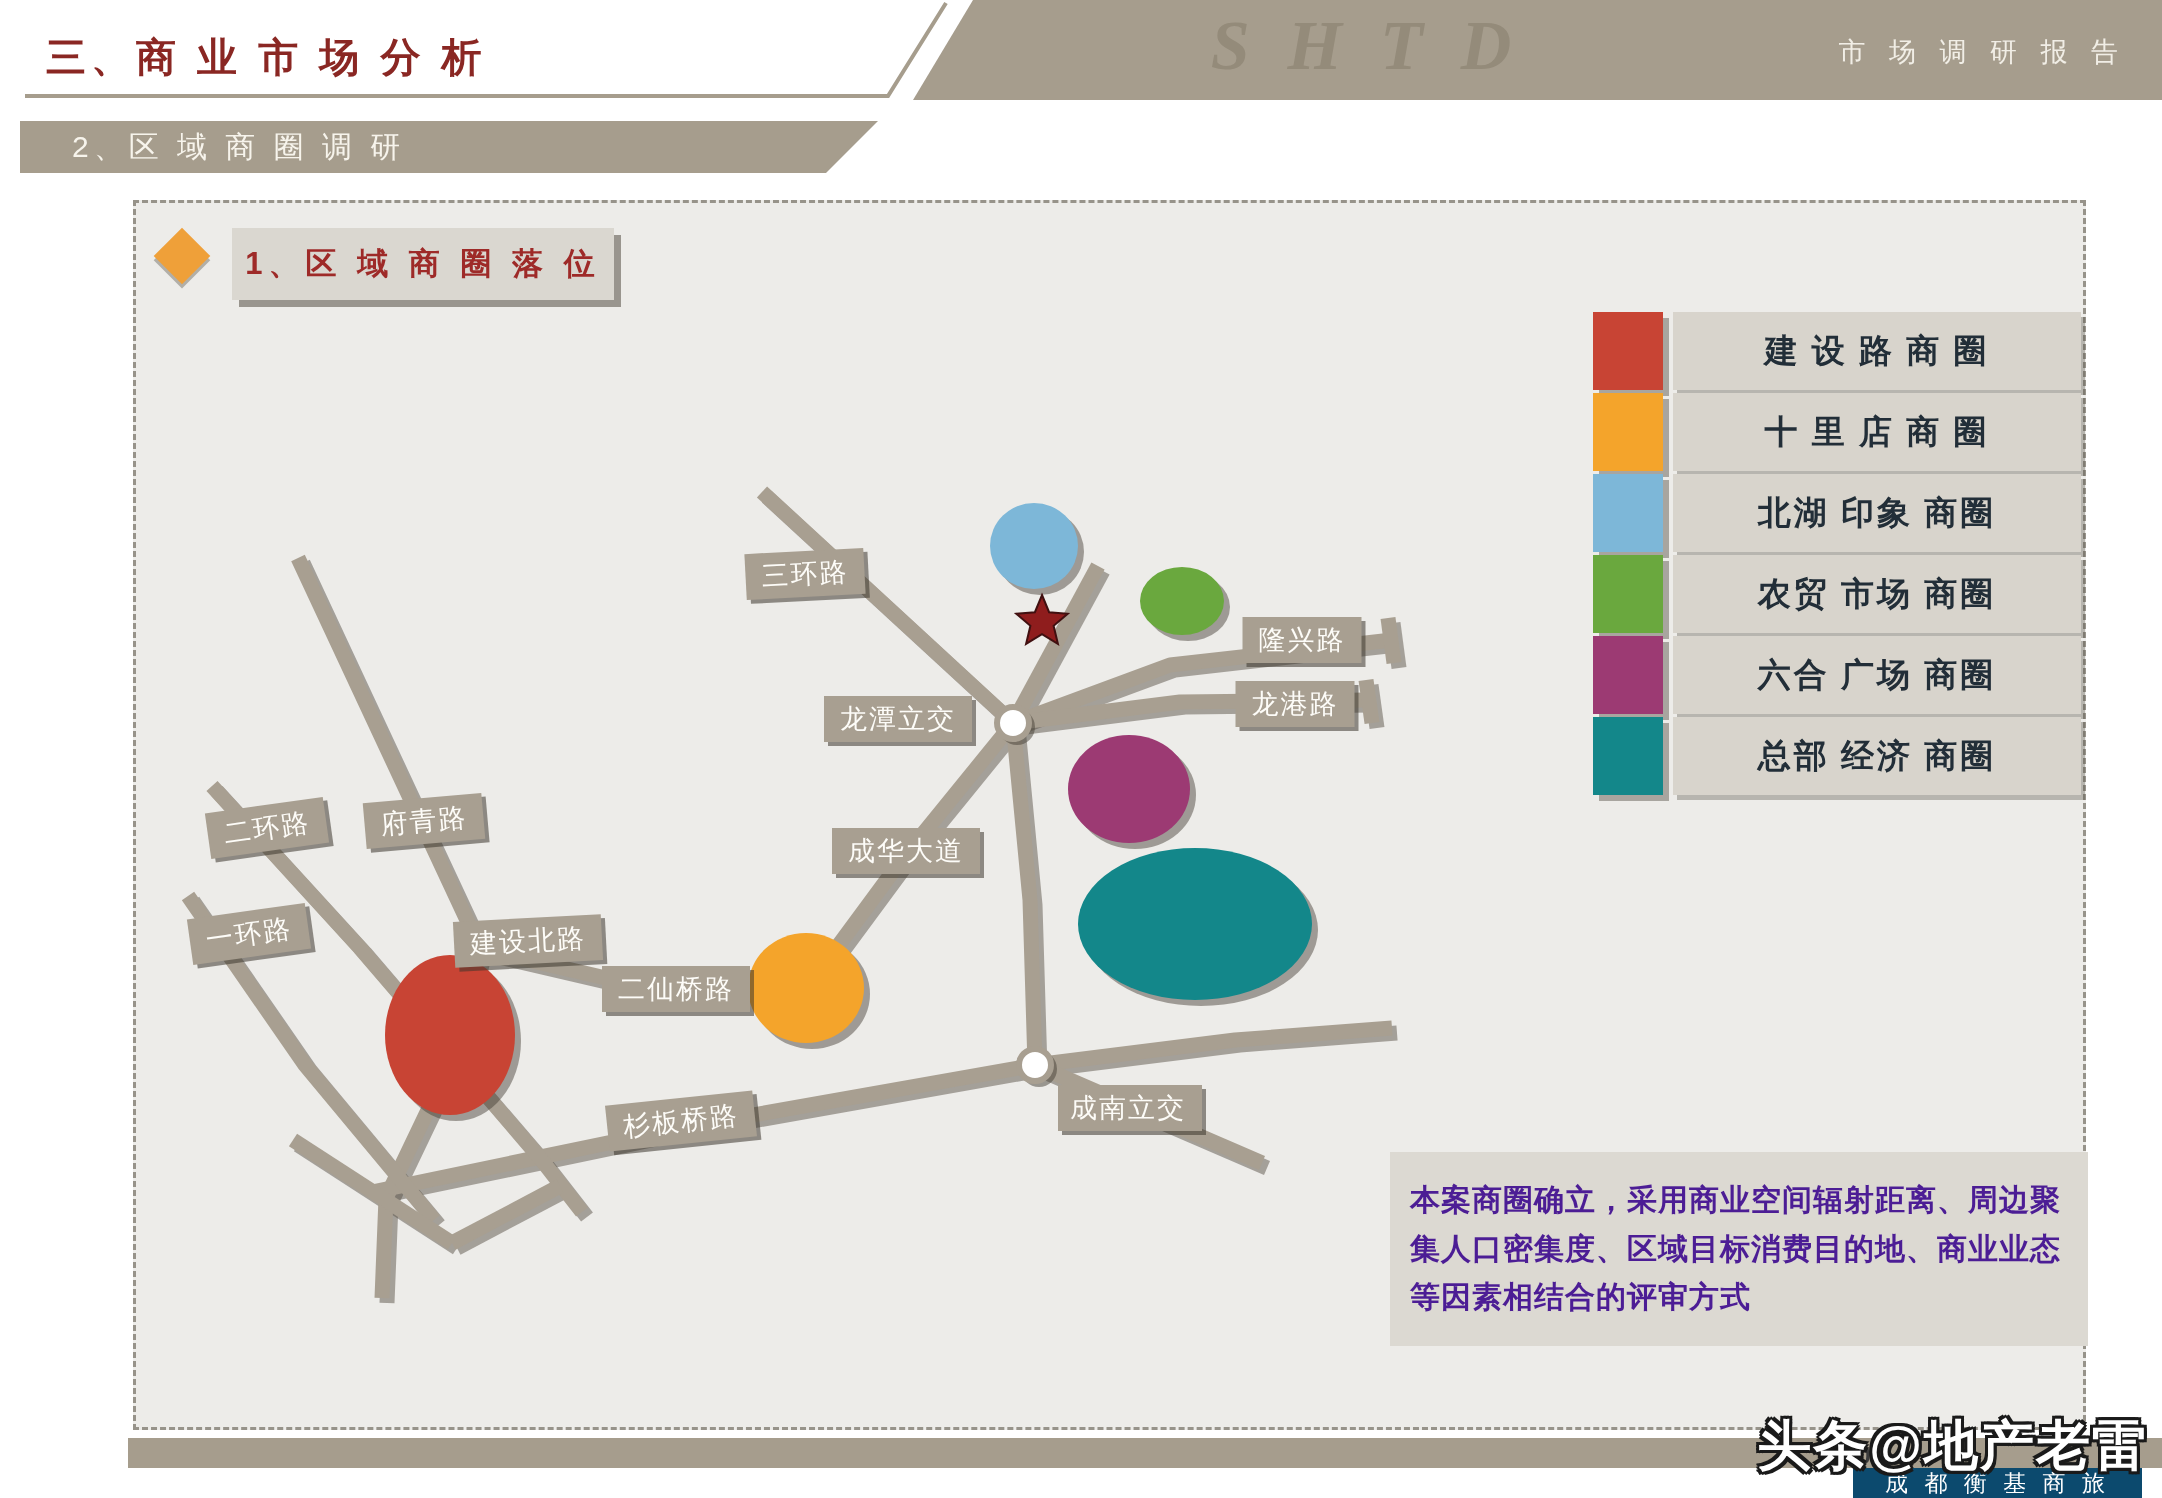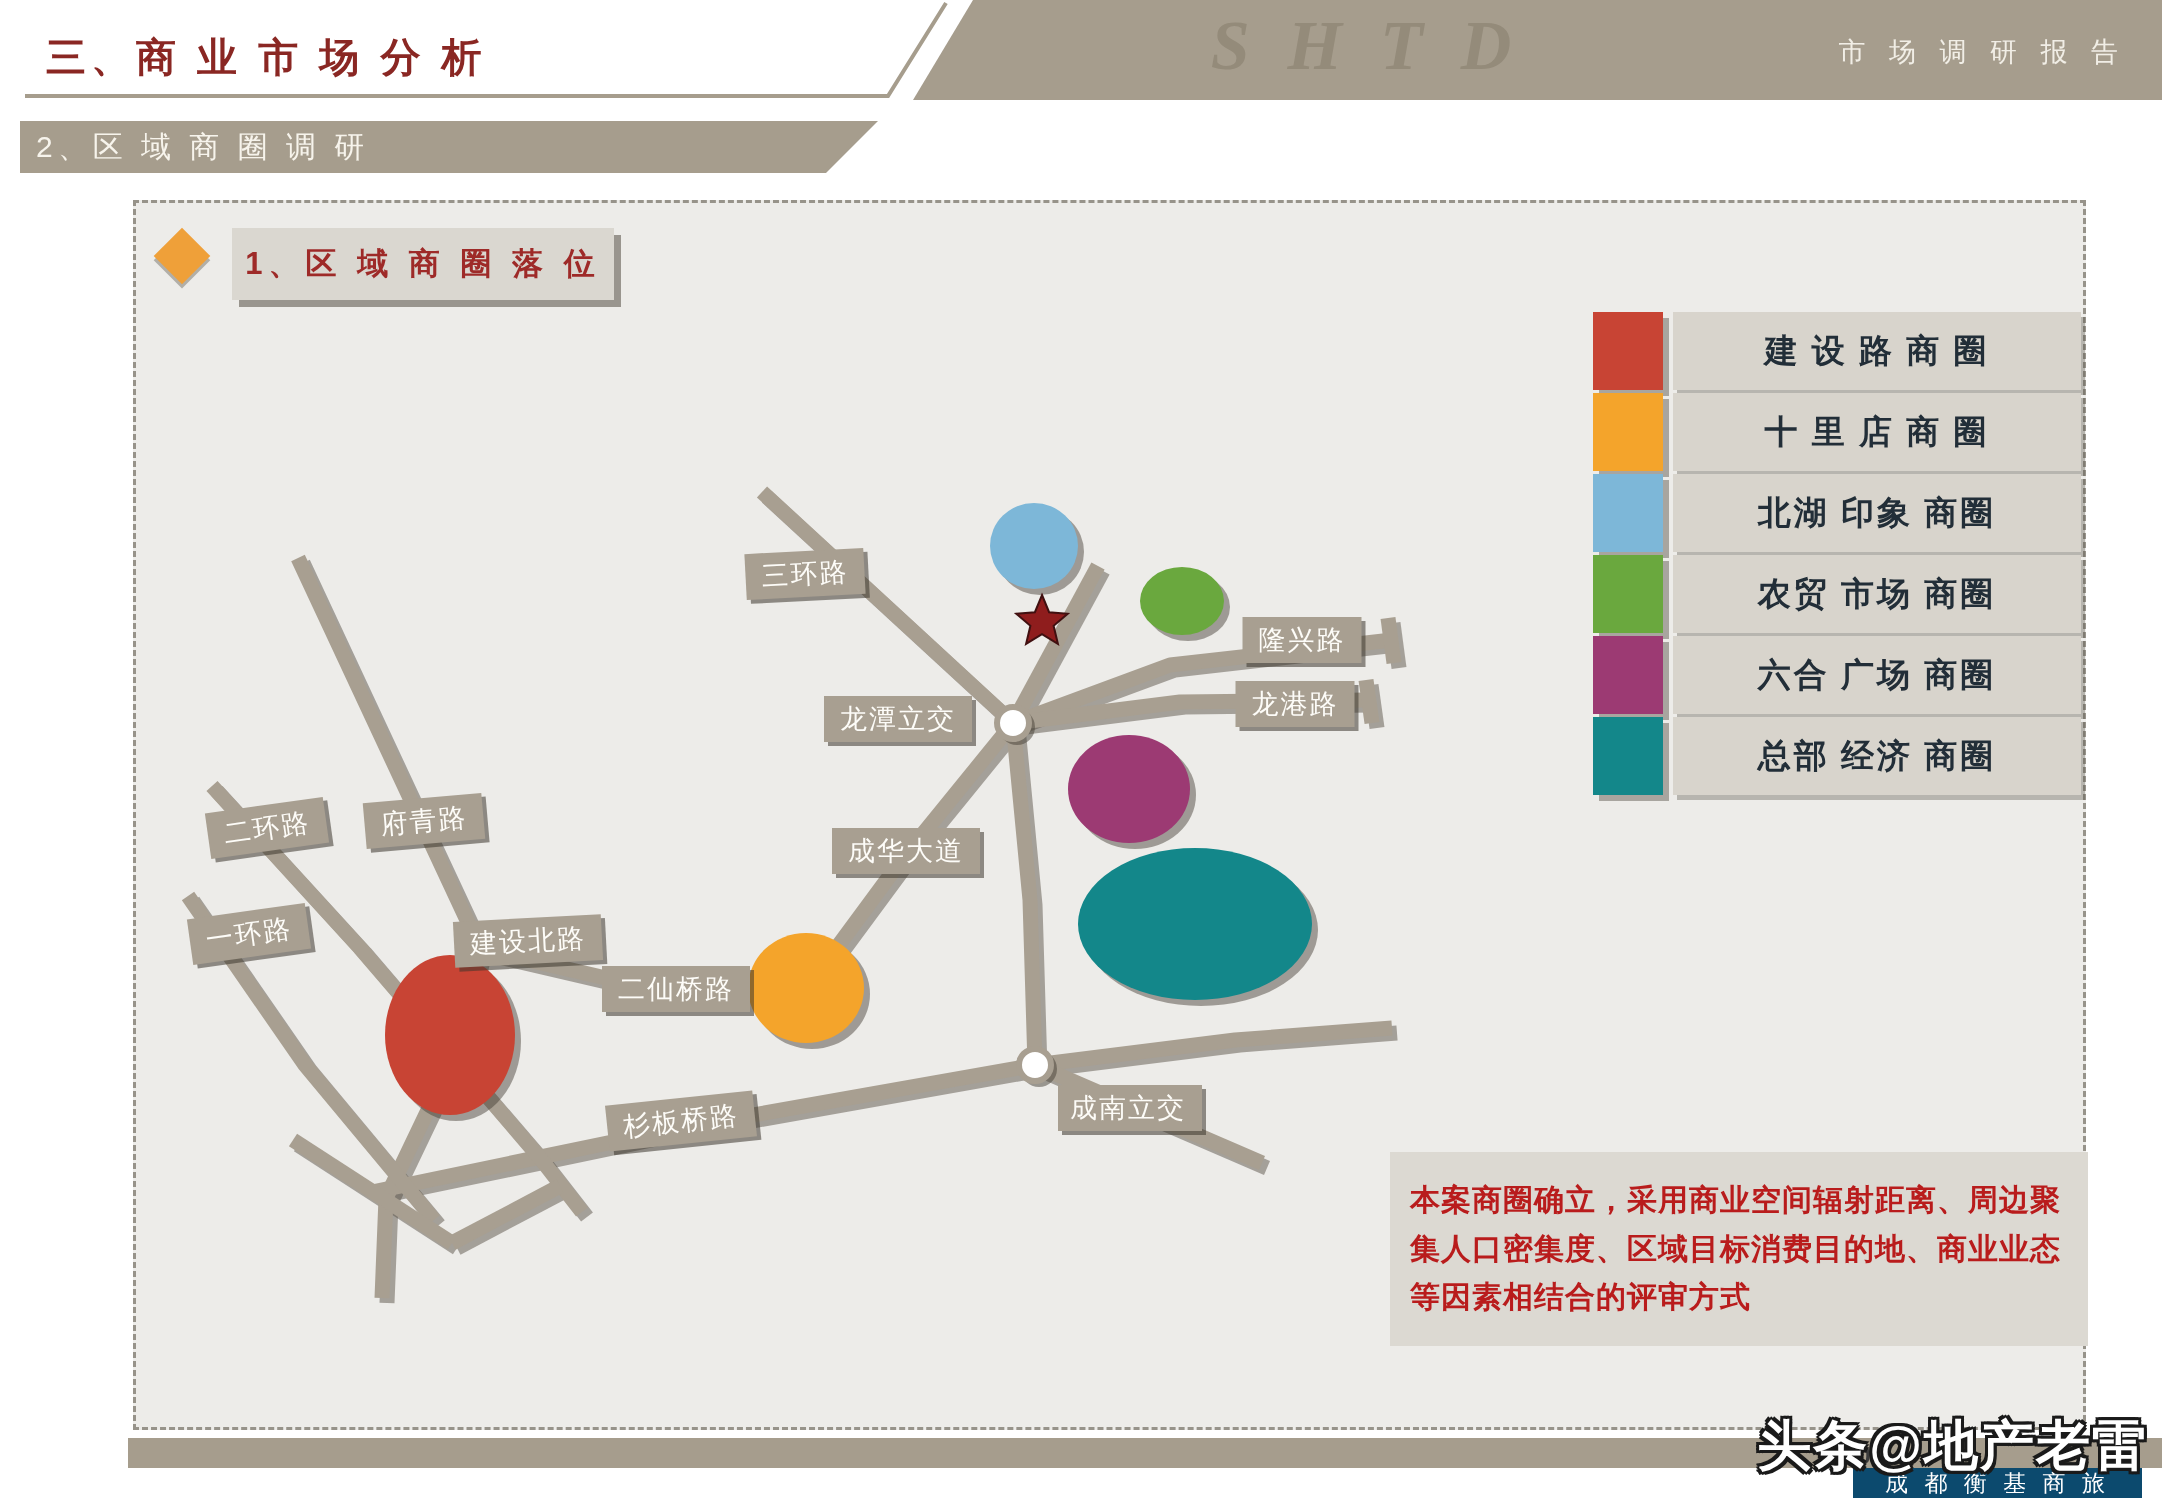--- a/index.html
+++ b/index.html
@@ -10,21 +10,21 @@
   .header-deco{position:absolute;left:0;top:0;}
   .header-title{position:absolute;left:46px;top:30px;font-size:40px;font-weight:bold;
                 color:#8a2723;letter-spacing:5px;white-space:nowrap;}
   .shtd{position:absolute;left:1160px;top:6px;width:440px;text-align:center;
         font-family:"Liberation Serif",serif;font-style:italic;font-weight:bold;
         font-size:70px;letter-spacing:38px;color:#948b7a;white-space:nowrap;}
   .report-label{position:absolute;right:36px;top:34px;font-size:27px;letter-spacing:8px;
                 color:#f1eee6;white-space:nowrap;}
   .subbar{position:absolute;left:20px;top:121px;width:880px;height:52px;background:#a69d8d;
           clip-path:polygon(0 0,858px 0,806px 100%,0 100%);}
-  .subbar-text{line-height:52px;padding-left:16px;color:#f7f4ec;font-size:30px;
+  .subbar-text{line-height:52px;padding-left:52px;color:#f7f4ec;font-size:30px;
                letter-spacing:5px;white-space:nowrap;}
 
   
   .panel{position:absolute;left:133px;top:200px;width:1953px;height:1230px;
          background:#edece9;border:3px dashed #97938a;box-sizing:border-box;}
   .diamond{position:absolute;left:162px;top:236px;width:40px;height:40px;background:#efa039;
            transform:rotate(45deg);box-shadow:3px 3px 0 rgba(90,85,70,.4);}
   .block-title{position:absolute;left:232px;top:228px;width:382px;height:72px;background:#dad7d0;
                box-shadow:7px 7px 0 rgba(84,79,68,.55);display:flex;align-items:center;
                justify-content:center;font-size:31px;font-weight:bold;letter-spacing:6px;
@@ -41,21 +41,21 @@
 
   
   #map-svg{position:absolute;left:0;top:0;}
   #map-labels{position:absolute;left:0;top:0;width:2162px;height:1498px;pointer-events:none;}
   .map-label{position:absolute;background:#a89f91;color:#fdfcf8;font-size:27px;letter-spacing:2px;
              padding:5px 16px;box-shadow:4px 4px 0 rgba(60,55,45,.55);white-space:nowrap;}
 
   
   .note{position:absolute;left:1390px;top:1152px;width:698px;background:#dcd9d2;
         box-sizing:border-box;padding:24px 20px;}
-  .note-line{font-family:"Liberation Serif",serif;font-size:30px;font-weight:bold;color:#b91c1c;
+  .note-line{font-family:"Liberation Serif",serif;font-size:30px;font-weight:bold;color:#4c1d95;
              line-height:1.62;letter-spacing:1px;white-space:nowrap;}
 
   
   .footer-bar{position:absolute;left:128px;top:1438px;width:2034px;height:30px;background:#a69d8d;}
   .page-number{position:absolute;left:1842px;top:1440px;font-size:26px;color:#3c3c3c;font-weight:bold;}
   .company-box{position:absolute;left:1853px;top:1468px;width:289px;height:30px;background:#0c4a6e;
                color:#ffffff;display:flex;align-items:center;justify-content:center;font-size:23px;
                letter-spacing:5px;white-space:nowrap;}
   .toutiao-watermark{position:absolute;right:14px;top:1410px;font-size:54px;font-weight:bold;
                      color:#ffffff;letter-spacing:2px;white-space:nowrap;

